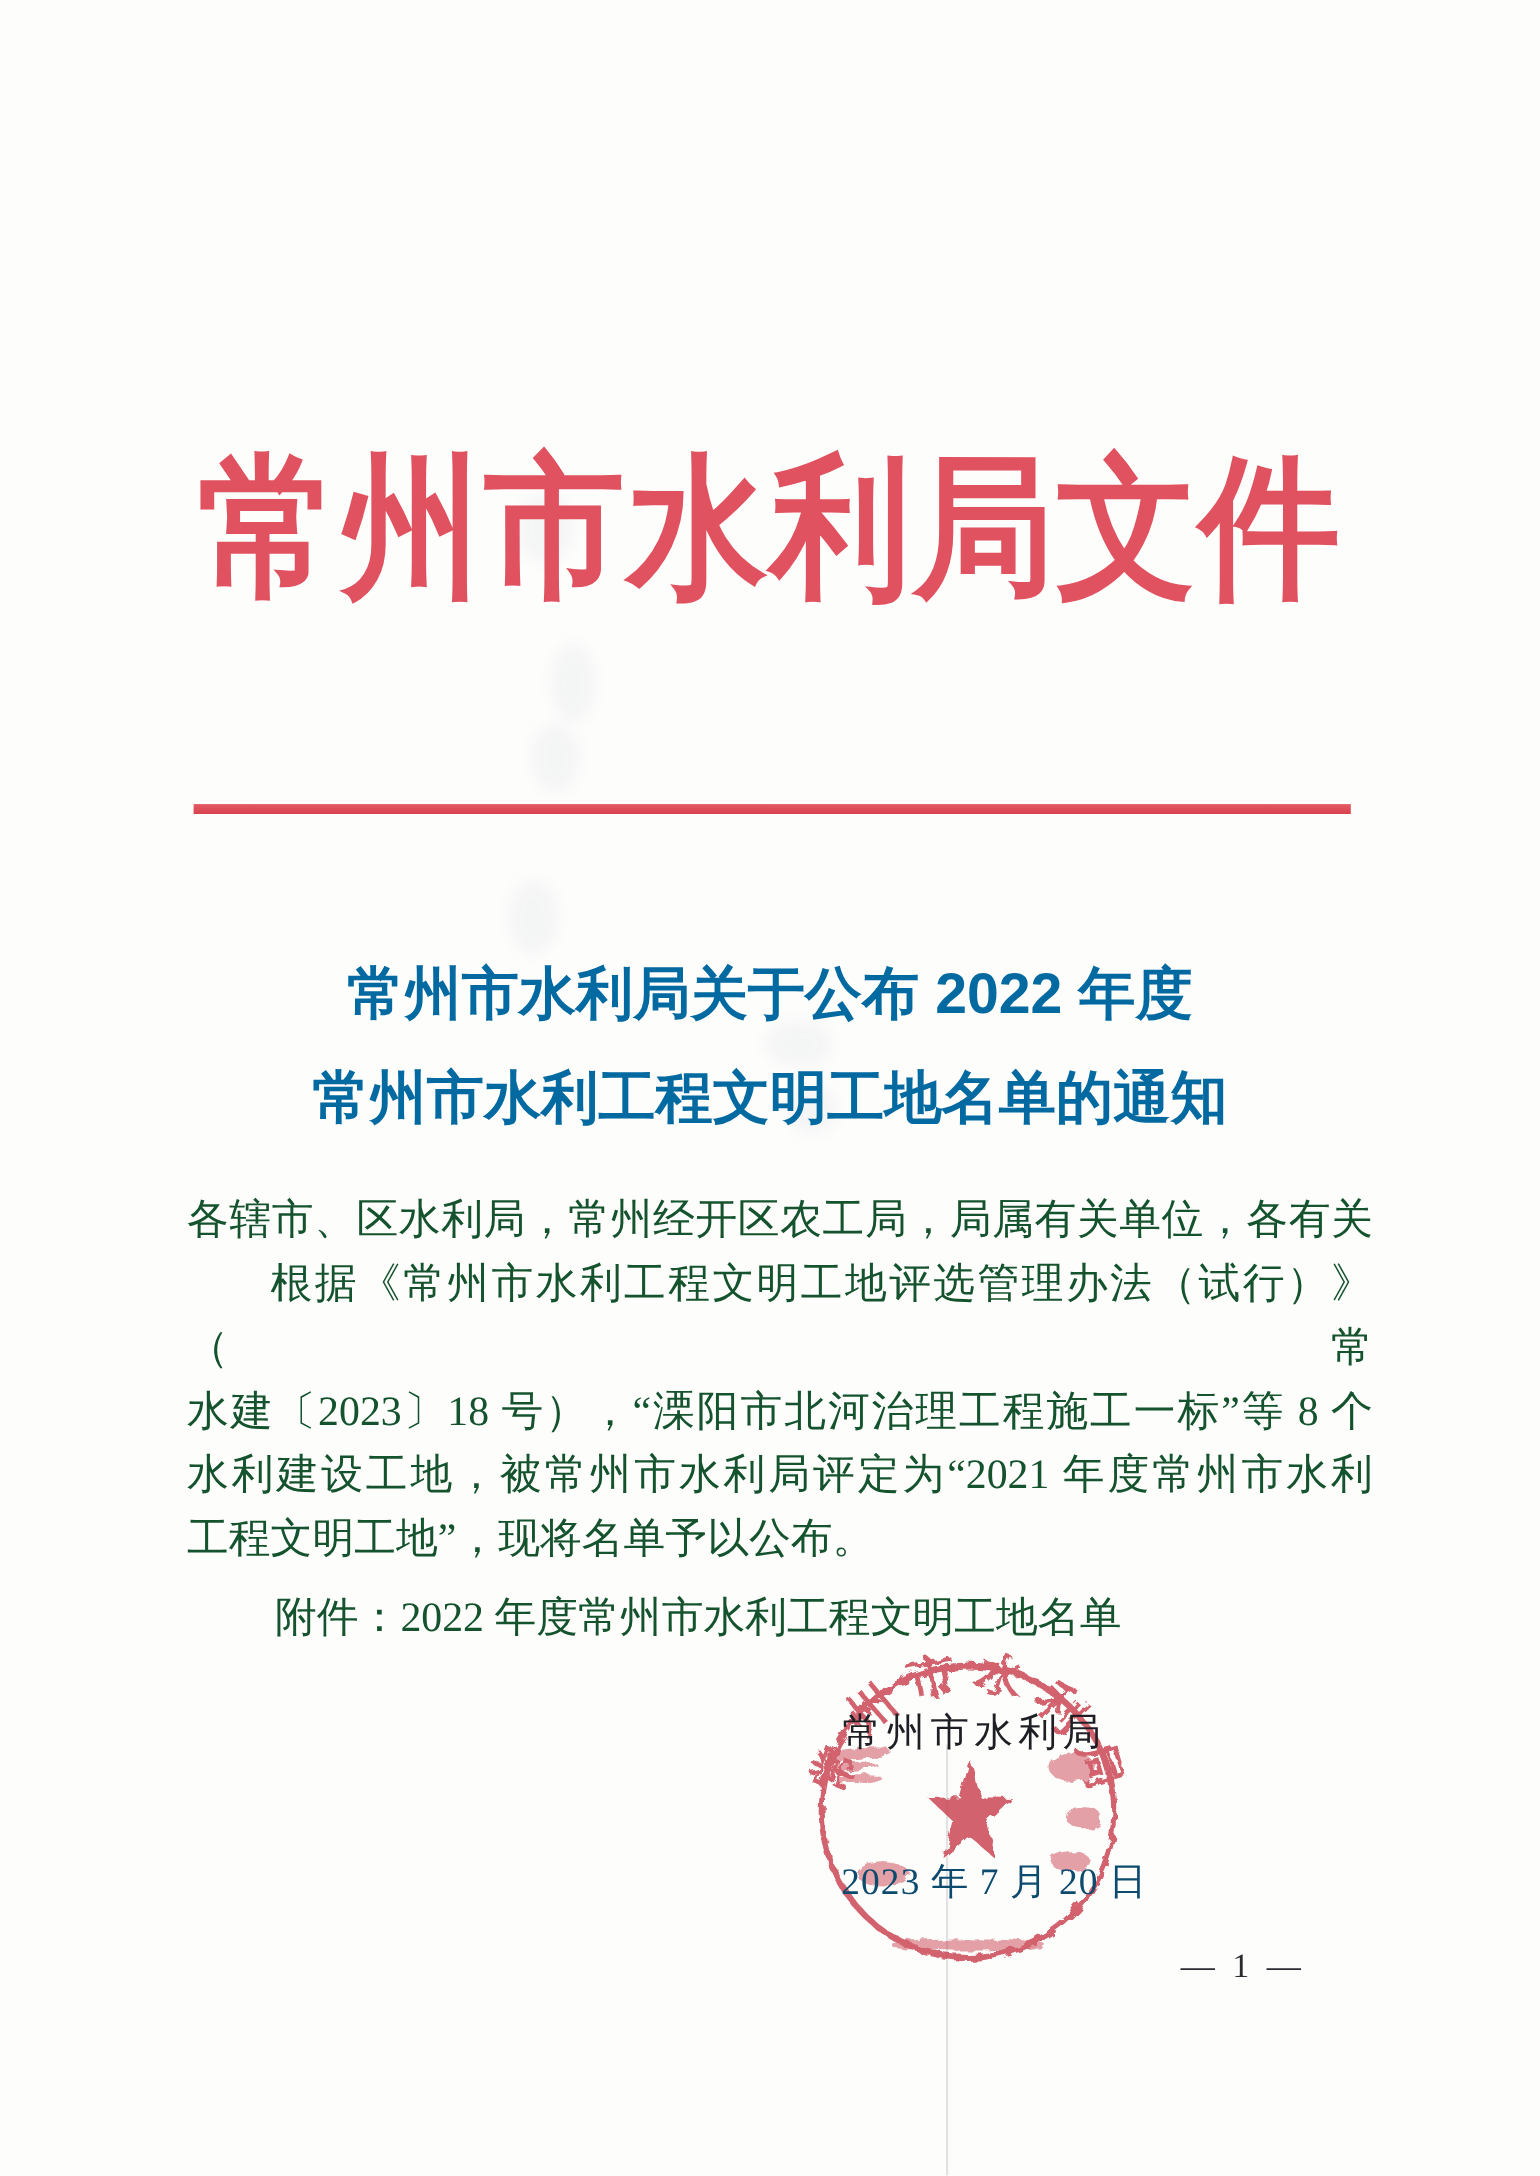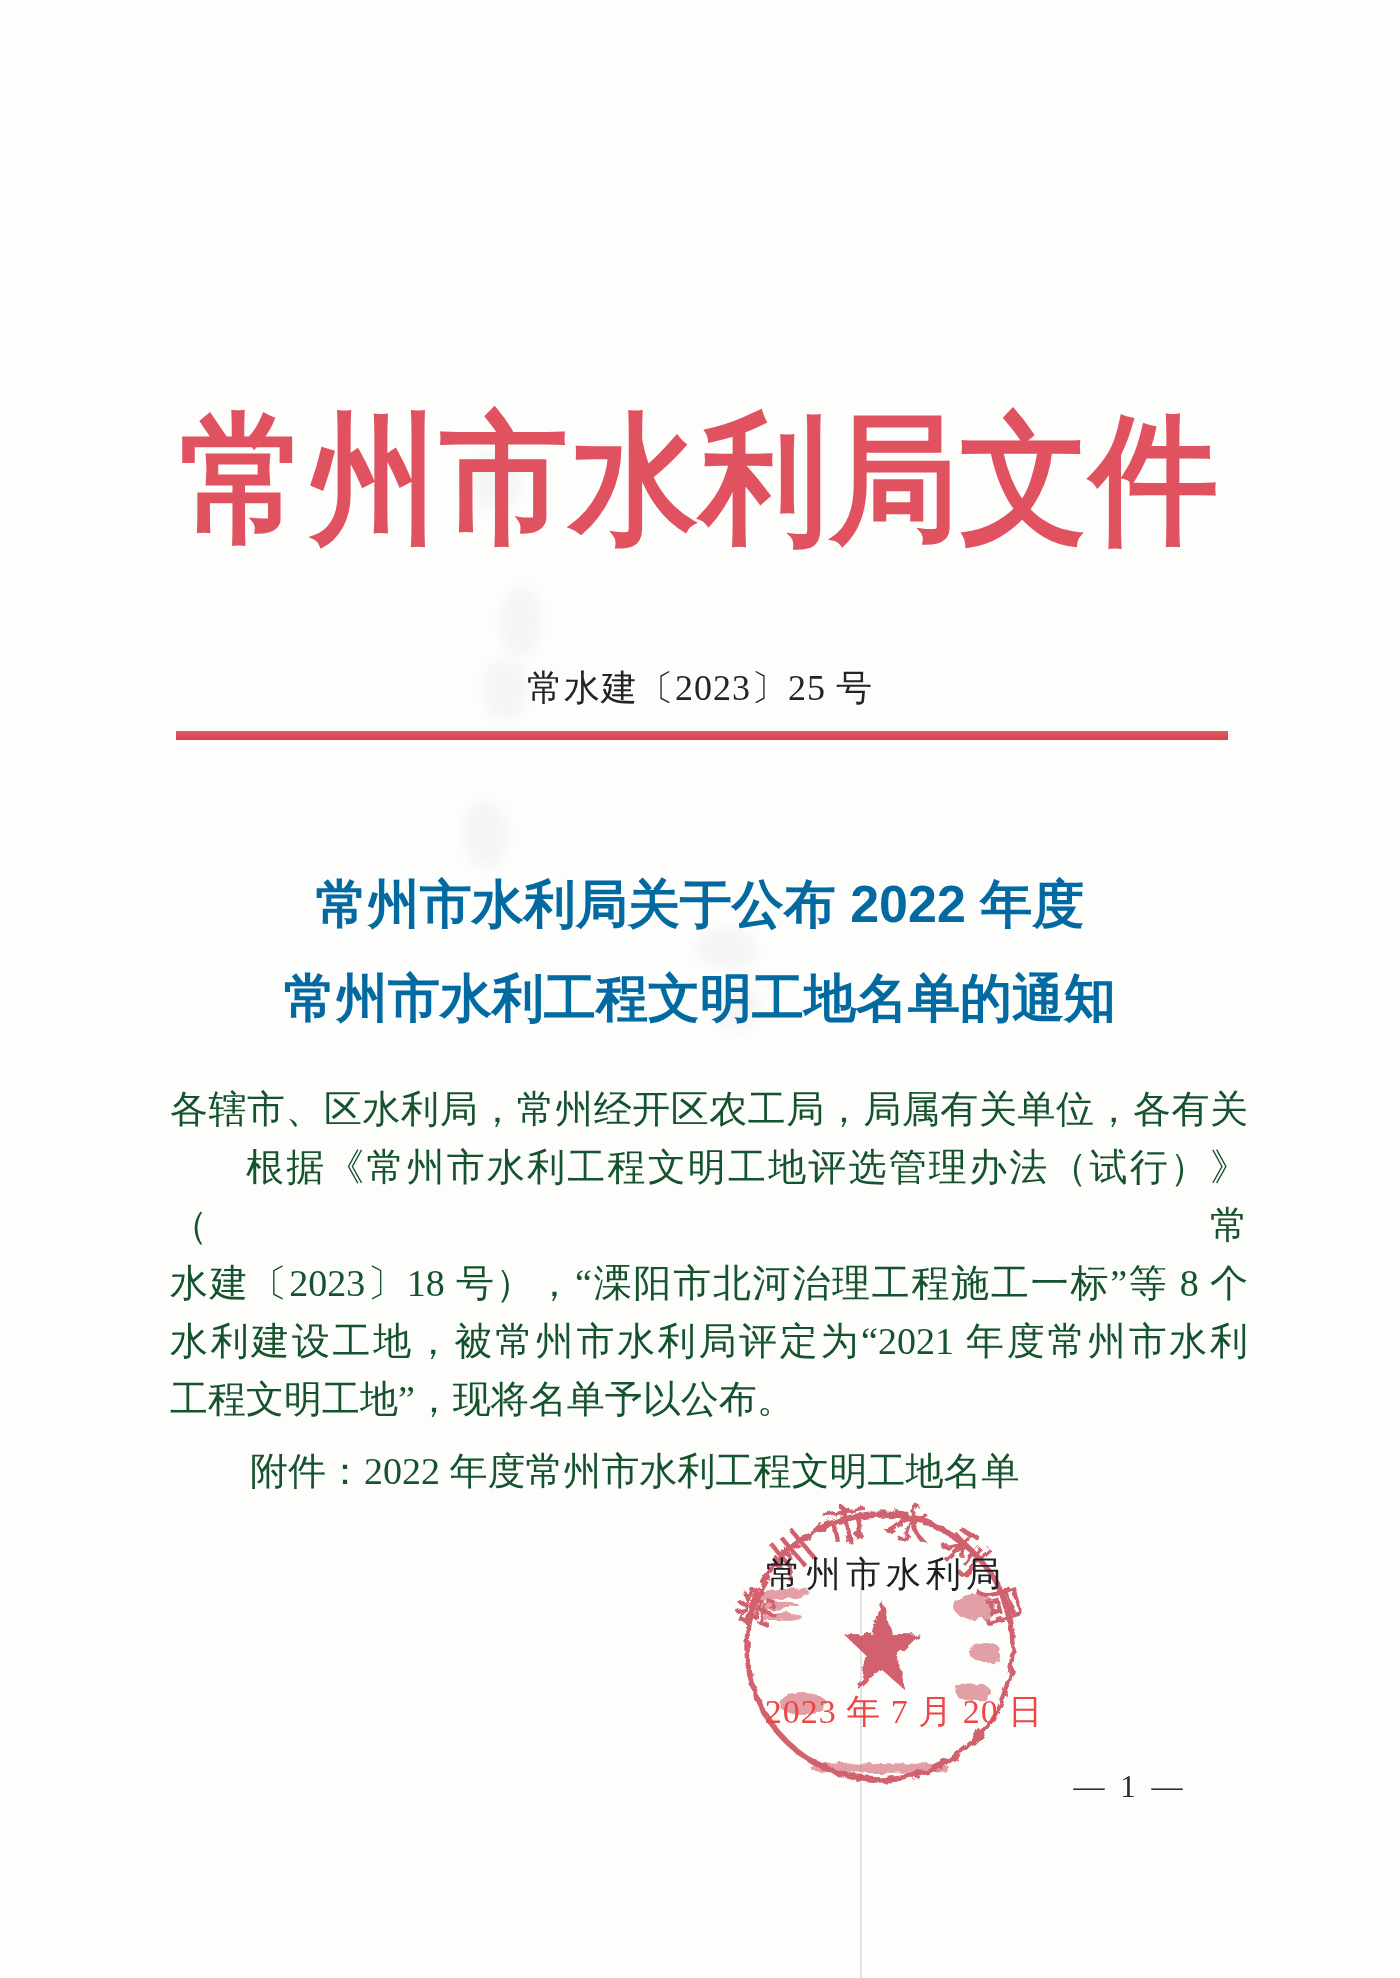--- a/index.html
+++ b/index.html
@@ -37,21 +37,21 @@
   .attachment{
     left:170px;top:1442px;width:1078px;
     font-size:38px;line-height:58px;color:#14532d;text-indent:80px;white-space:nowrap;
   }
   .sig-org{
     left:736px;top:1556px;width:300px;text-align:center;
     font-size:35px;line-height:38px;letter-spacing:5px;color:#1e1f24;z-index:3;white-space:nowrap;
   }
   .sig-date{
     left:754px;top:1693px;width:300px;text-align:center;
-    font-size:34px;line-height:38px;letter-spacing:1px;color:#ef4444;z-index:3;white-space:nowrap;
+    font-size:34px;line-height:38px;letter-spacing:1px;color:#0c4a6e;z-index:3;white-space:nowrap;
   }
   .page-number{
     left:1040px;top:1770px;width:180px;text-align:center;
     font-size:31px;line-height:34px;color:#2a2b30;letter-spacing:4px;white-space:nowrap;
   }
   .seal{left:735px;top:1502px;width:290px;height:290px;z-index:2;}
   .crease{
     left:860px;top:1586px;width:2px;height:392px;
     background:rgba(182,182,190,0.38);z-index:1;
   }
@@ -66,21 +66,20 @@
 
   <div class="smudge" style="left:470px;top:448px;width:52px;height:64px;"></div>
   <div class="smudge" style="left:500px;top:585px;width:42px;height:72px;"></div>
   <div class="smudge" style="left:482px;top:658px;width:46px;height:62px;"></div>
   <div class="smudge" style="left:462px;top:800px;width:46px;height:68px;"></div>
   <div class="smudge" style="left:695px;top:928px;width:62px;height:42px;"></div>
   <div class="smudge" style="left:715px;top:985px;width:46px;height:46px;"></div>
 
   <div class="abs header-title">常州市水利局文件</div>
 
-  <div class="abs doc-number">常水建〔2023〕25 号</div>
 
   <div class="abs red-rule"></div>
 
   <div class="abs doc-title">
     <div>常州市水利局关于公布 2022 年度</div>
     <div>常州市水利工程文明工地名单的通知</div>
   </div>
 
   <div class="abs body-block">
     <div class="bline just">各辖市、区水利局，常州经开区农工局，局属有关单位，各有关</div>

